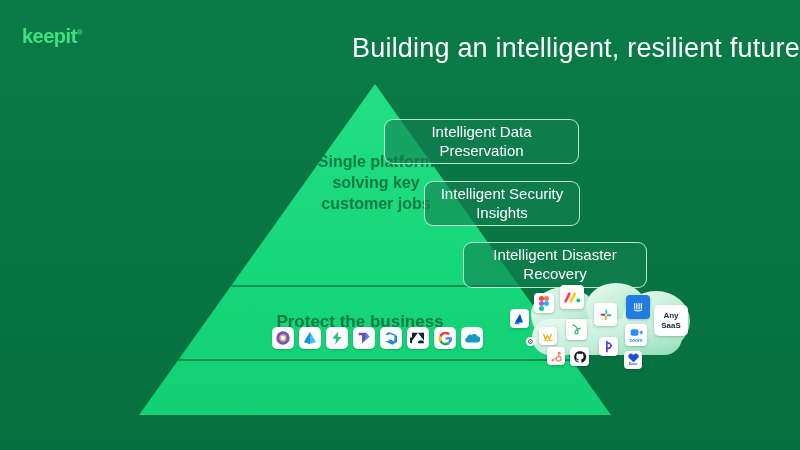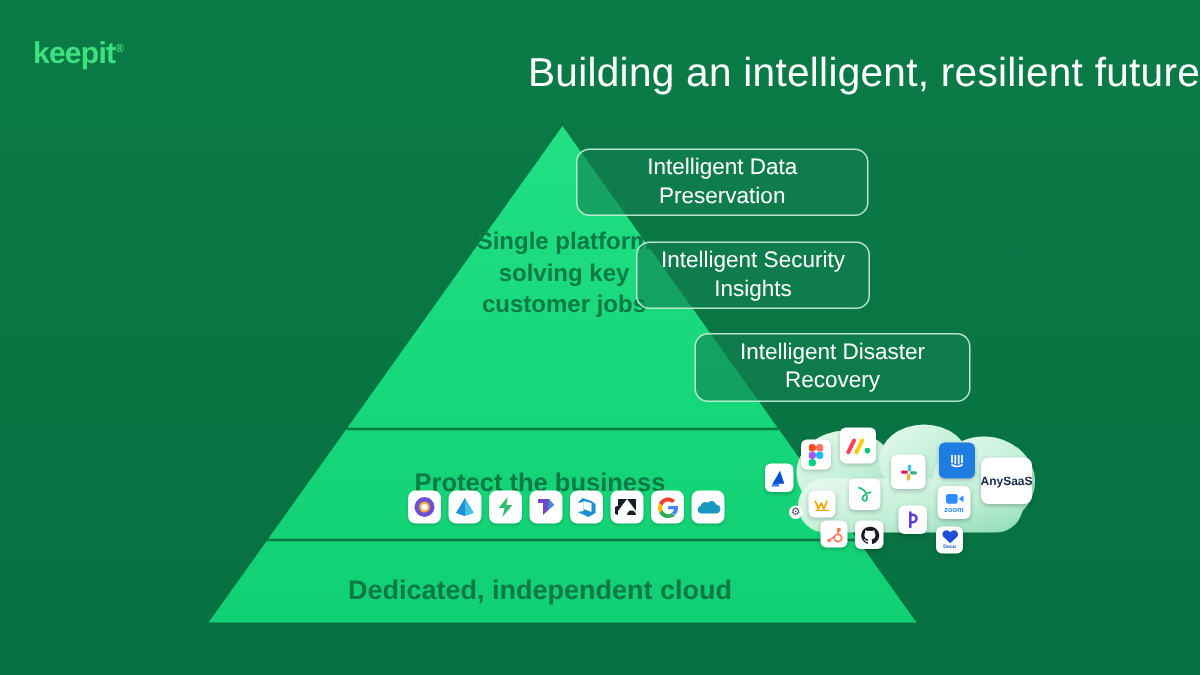--- a/index.html
+++ b/index.html
@@ -54,20 +54,21 @@
     background:rgba(17,128,80,0.62);
     border:1.4px solid rgba(214,248,230,0.85);
     border-radius:9px;
     color:#ffffff;
     font-size:15px;
     line-height:1.25;
     text-align:center;
     display:flex;align-items:center;justify-content:center;
     padding:4px 8px;
     box-sizing:border-box;
+    margin-top:20px;
   }
   .callout-0{left:384px;top:99px;width:195px;height:45px;}
   .callout-1{left:424px;top:161px;width:156px;height:45px;}
   .callout-2{left:463px;top:222px;width:184px;height:46px;}
 
   
   .apps-row{position:absolute;left:272px;top:327px;display:flex;gap:5px;}
   .app-tile{
     width:22px;height:22px;border-radius:5px;background:#ffffff;
     display:flex;align-items:center;justify-content:center;
@@ -81,21 +82,21 @@
   .cloud svg.cloudshape{position:absolute;left:0;top:0;}
   .ctile{
     position:absolute;background:#ffffff;border-radius:4px;
     display:flex;align-items:center;justify-content:center;
     box-shadow:0 1px 3px rgba(0,0,0,0.22);
     overflow:hidden;
   }
   .anysaas{
     position:absolute;background:#ffffff;border-radius:5px;
     display:flex;align-items:center;justify-content:center;
-    flex-direction:row;
+    flex-direction:column;
     color:#15294b;font-weight:bold;font-size:8px;line-height:1.15;
     box-shadow:0 1px 3px rgba(0,0,0,0.22);
     text-align:center;
   }
   .gearmini{
     position:absolute;width:9px;height:9px;border-radius:50%;
     background:#ffffff;display:flex;align-items:center;justify-content:center;
     font-size:7px;color:#3c4a5a;line-height:1;
   }
 </style>
@@ -123,21 +124,20 @@
       <polygon points="375,84 611,415 139,415" fill="url(#pyrg)"></polygon>
 
       <line x1="231" y1="286" x2="519" y2="286" stroke="#0a7a47" stroke-width="1.6"></line>
 
       <line x1="178" y1="360" x2="572" y2="360" stroke="#0a7a47" stroke-width="1.6"></line>
     </svg>
   </div>
 
   <div class="tier-text tier1">Single platform solving key customer jobs</div>
   <div class="tier-text tier2">Protect the business</div>
-  <div class="tier-text tier3">Dedicated, independent cloud</div>
 
   <div class="callout callout-0">
     <span>Intelligent Data Preservation</span>
   </div>
   <div class="callout callout-1">
     <span>Intelligent Security Insights</span>
   </div>
   <div class="callout callout-2">
     <span>Intelligent Disaster Recovery</span>
   </div>

